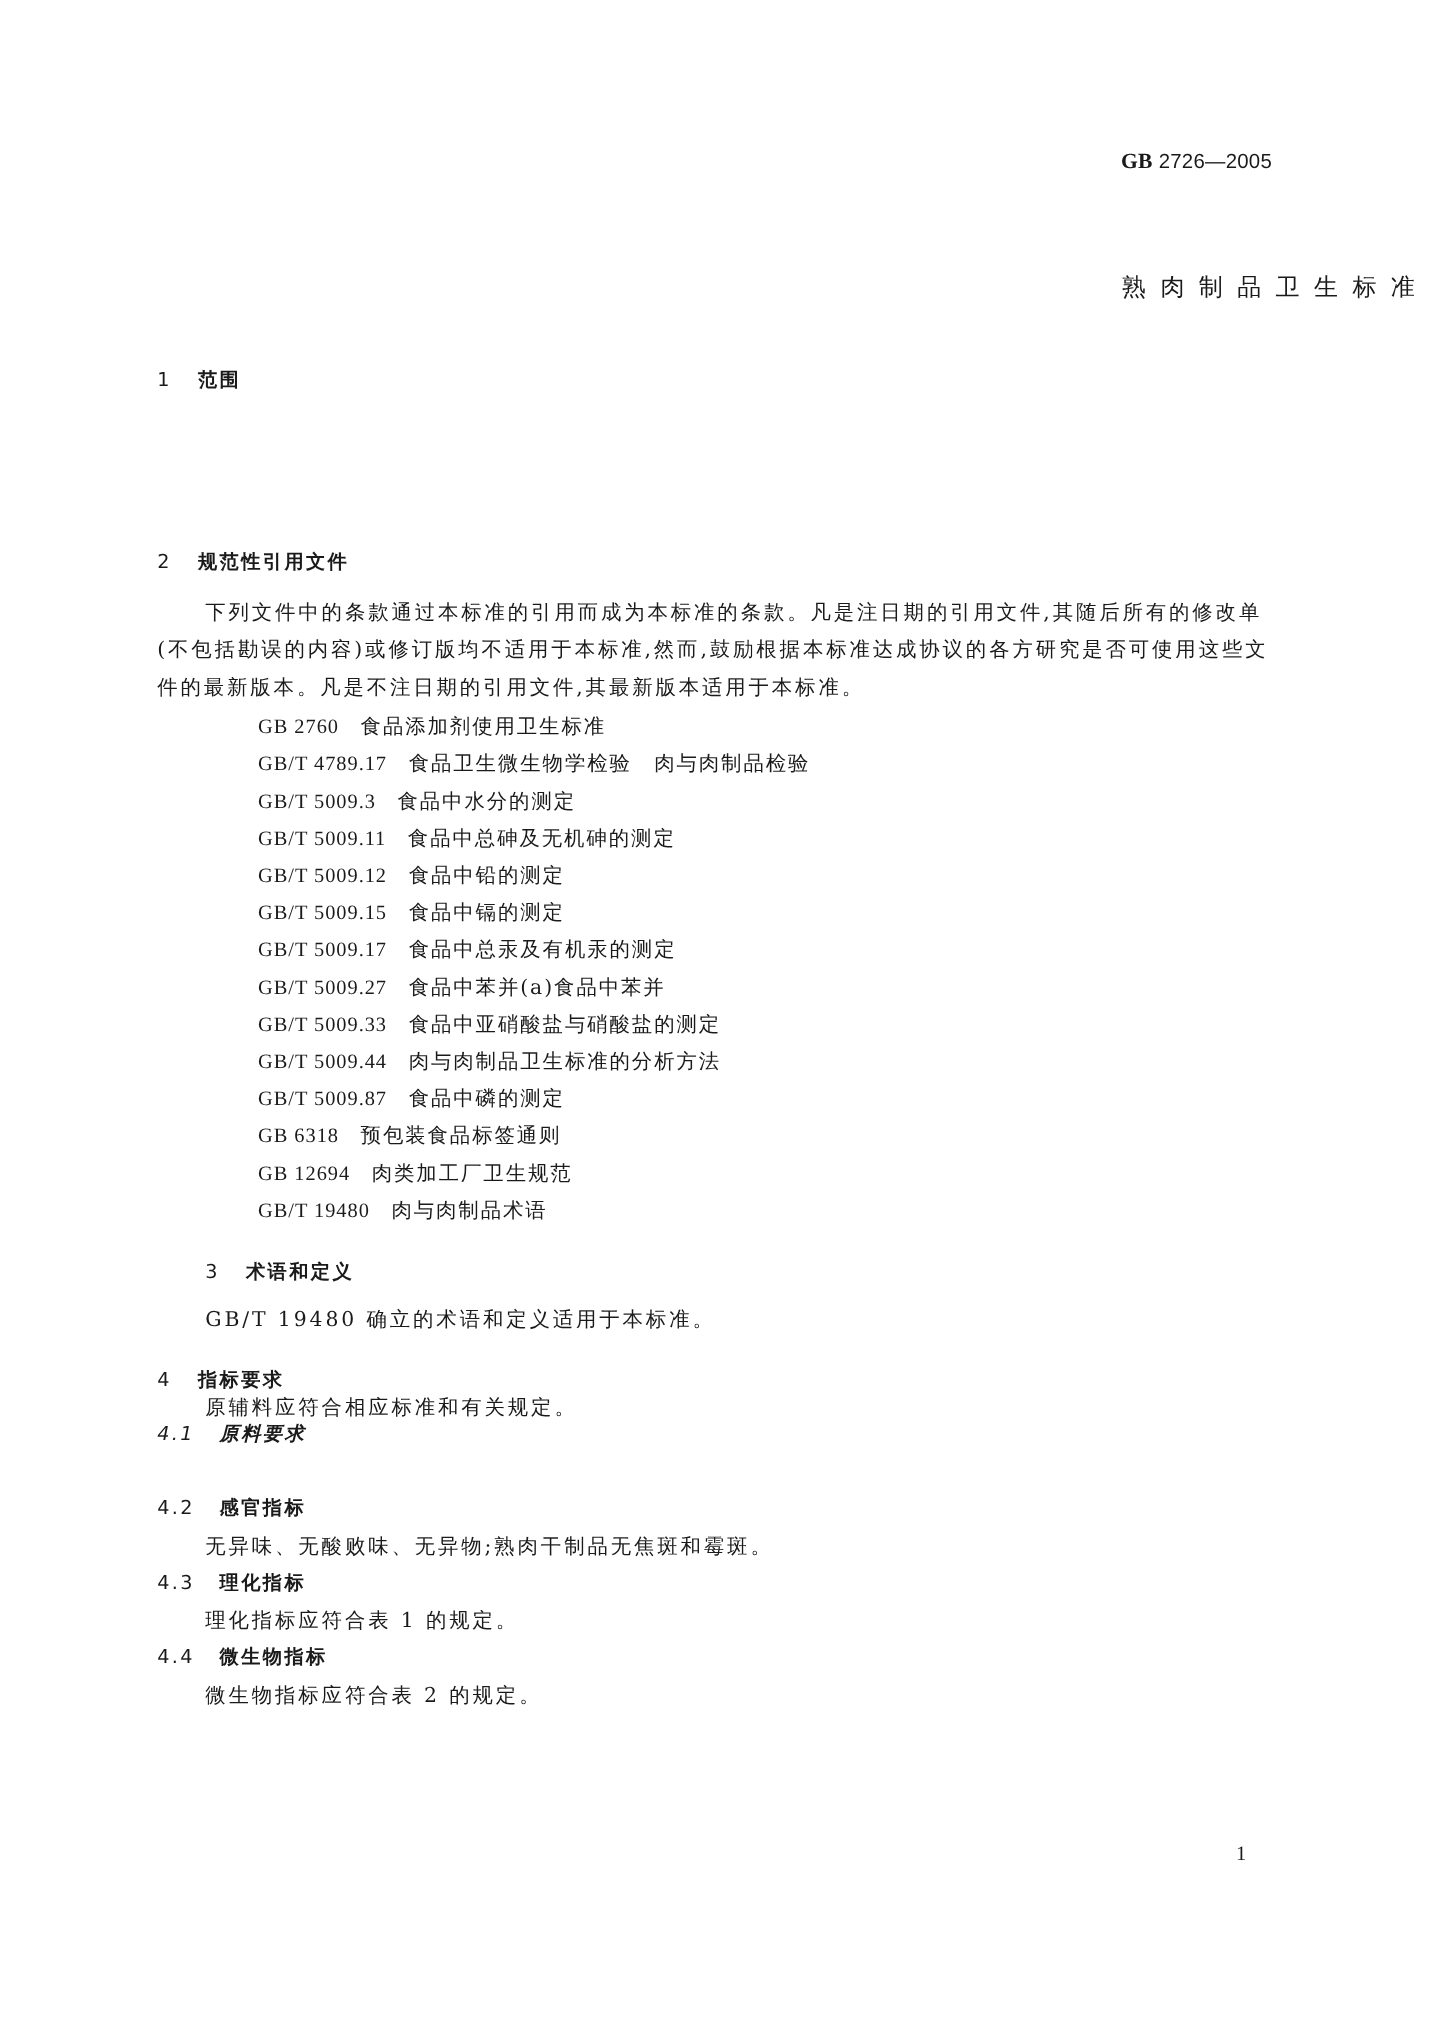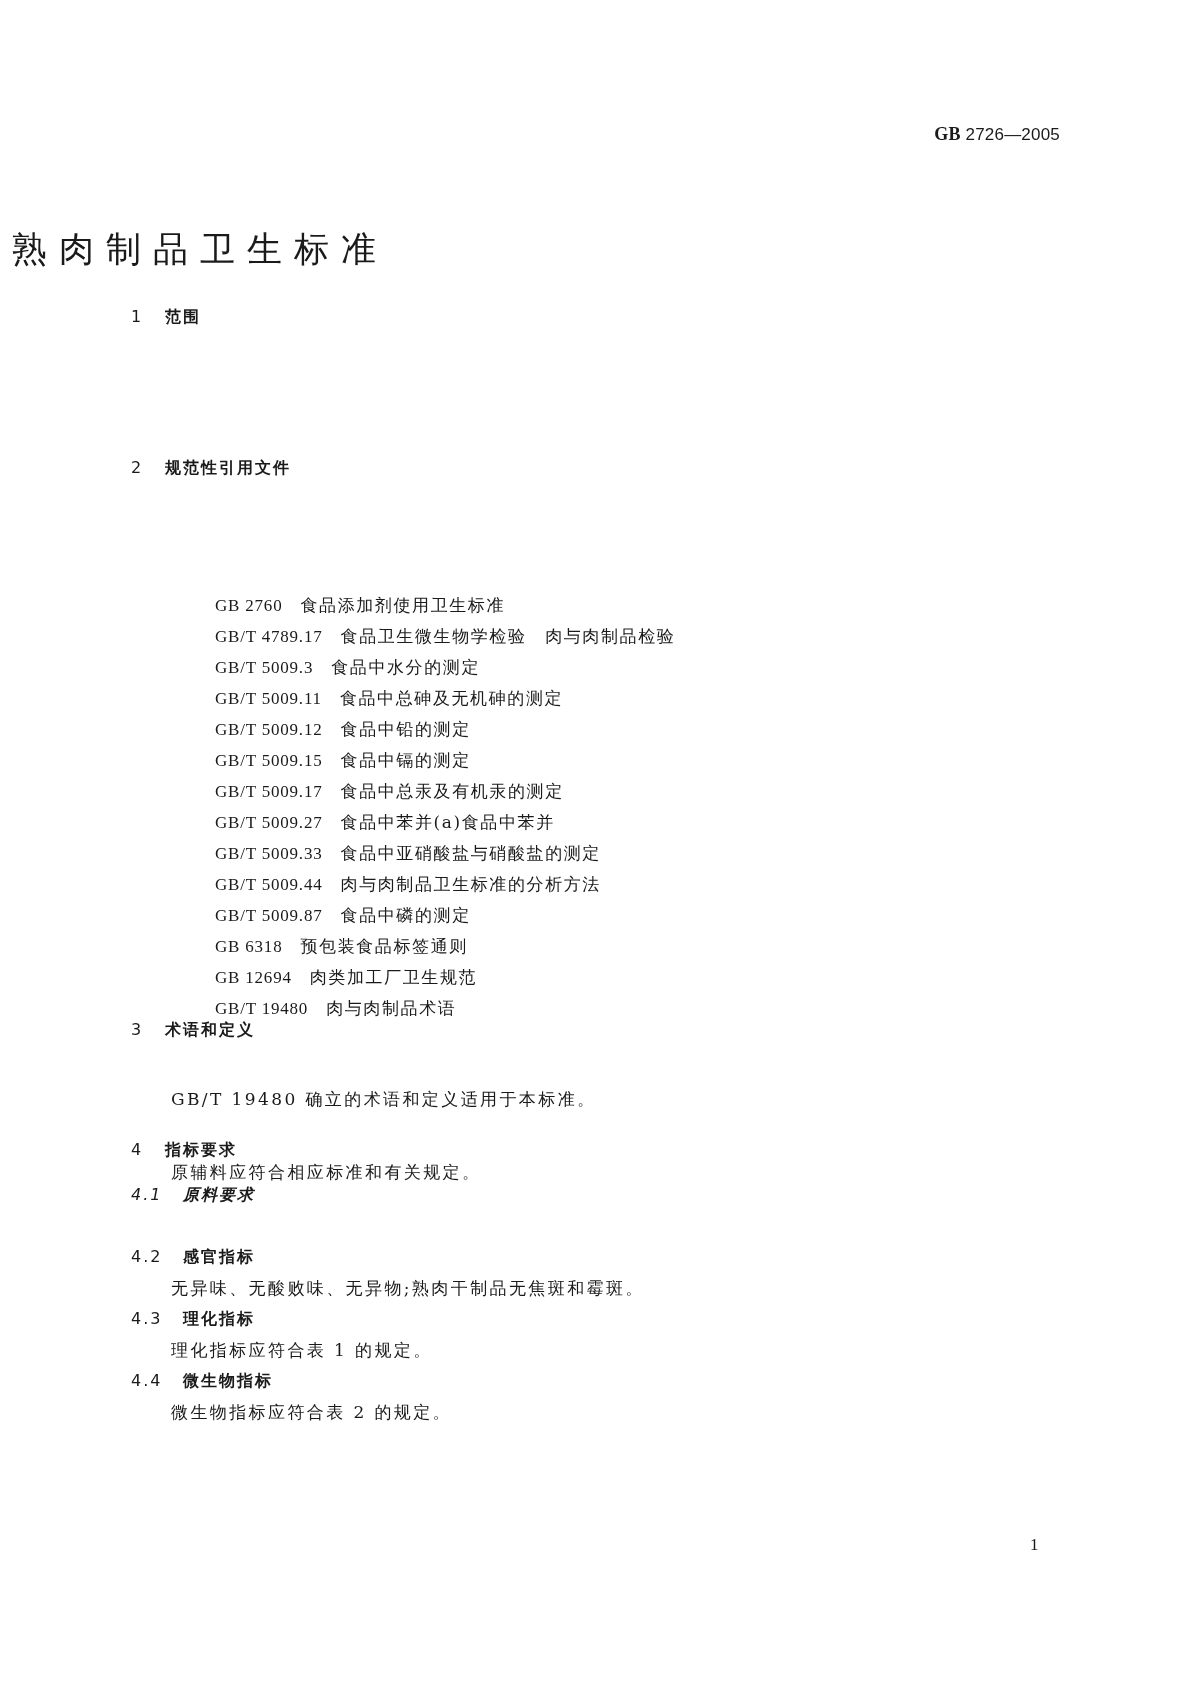--- a/index.html
+++ b/index.html
@@ -33,23 +33,23 @@
     .std-code .gb {
       font-family: "Liberation Serif", serif;
       font-weight: bold;
       font-size: 18px;
     }
     .doc-title {
       position: absolute;
       top: 226px;
       left: 0;
       width: 1191px;
-      text-align: left;
+      text-align: right;
       font-family: "DejaVu Sans", sans-serif;
-      font-size: 35px;
+      font-size: 20px;
       letter-spacing: 12px;
       text-indent: 12px;
       font-weight: normal;
       margin: 0;
     }
     .h1 {
       position: absolute;
       left: 131px;
       font-family: "DejaVu Sans", sans-serif;
       font-weight: bold;
@@ -113,39 +113,40 @@
 
   <h1 class="doc-title">熟肉制品卫生标准</h1>
 
   <div class="h1" style="top:307px;">
     <span class="num">1</span><span>范围</span>
   </div>
 
   <div class="h1" style="top:458px;">
     <span class="num">2</span><span>规范性引用文件</span>
   </div>
+  <div class="para" style="top:496px;">下列文件中的条款通过本标准的引用而成为本标准的条款。凡是注日期的引用文件,其随后所有的修改单(不包括勘误的内容)或修订版均不适用于本标准,然而,鼓励根据本标准达成协议的各方研究是否可使用这些文件的最新版本。凡是不注日期的引用文件,其最新版本适用于本标准。</div>
 
   <div>
     <div class="ref" style="top:594px;"><span class="code">GB 2760</span><span>食品添加剂使用卫生标准</span></div>
     <div class="ref" style="top:625px;"><span class="code">GB/T 4789.17</span><span>食品卫生微生物学检验　肉与肉制品检验</span></div>
     <div class="ref" style="top:656px;"><span class="code">GB/T 5009.3</span><span>食品中水分的测定</span></div>
     <div class="ref" style="top:687px;"><span class="code">GB/T 5009.11</span><span>食品中总砷及无机砷的测定</span></div>
     <div class="ref" style="top:718px;"><span class="code">GB/T 5009.12</span><span>食品中铅的测定</span></div>
     <div class="ref" style="top:749px;"><span class="code">GB/T 5009.15</span><span>食品中镉的测定</span></div>
     <div class="ref" style="top:780px;"><span class="code">GB/T 5009.17</span><span>食品中总汞及有机汞的测定</span></div>
     <div class="ref" style="top:811px;"><span class="code">GB/T 5009.27</span><span>食品中苯并(a)食品中苯并</span></div>
     <div class="ref" style="top:842px;"><span class="code">GB/T 5009.33</span><span>食品中亚硝酸盐与硝酸盐的测定</span></div>
     <div class="ref" style="top:873px;"><span class="code">GB/T 5009.44</span><span>肉与肉制品卫生标准的分析方法</span></div>
     <div class="ref" style="top:904px;"><span class="code">GB/T 5009.87</span><span>食品中磷的测定</span></div>
     <div class="ref" style="top:935px;"><span class="code">GB 6318</span><span>预包装食品标签通则</span></div>
     <div class="ref" style="top:966px;"><span class="code">GB 12694</span><span>肉类加工厂卫生规范</span></div>
     <div class="ref" style="top:997px;"><span class="code">GB/T 19480</span><span>肉与肉制品术语</span></div>
   </div>
 
-  <div class="h1" style="top:1020px;">
+  <div class="h1" style="top:1050px;margin-left:40px;">
     <span class="num">3</span><span>术语和定义</span>
   </div>
   <div class="plain" style="top:1088px;">GB/T 19480 确立的术语和定义适用于本标准。</div>
 
   <div class="h1" style="top:1140px;">
     <span class="num">4</span><span>指标要求</span>
   </div>
 
   <div class="h2" style="top:1185px;font-style:italic;">
     <span class="num">4.1</span><span>原料要求</span>

